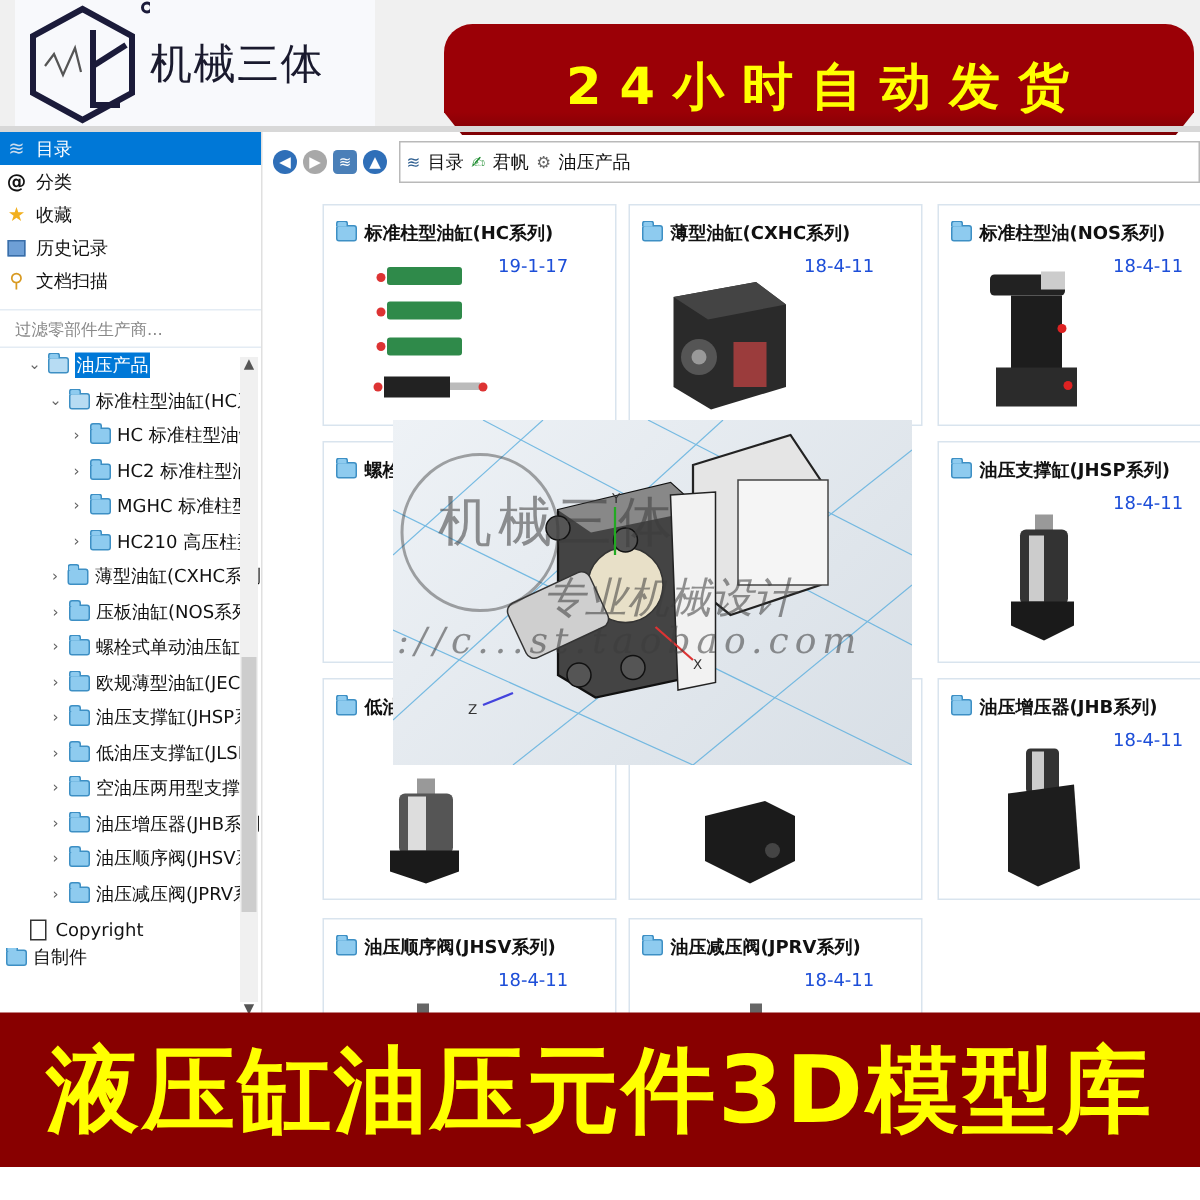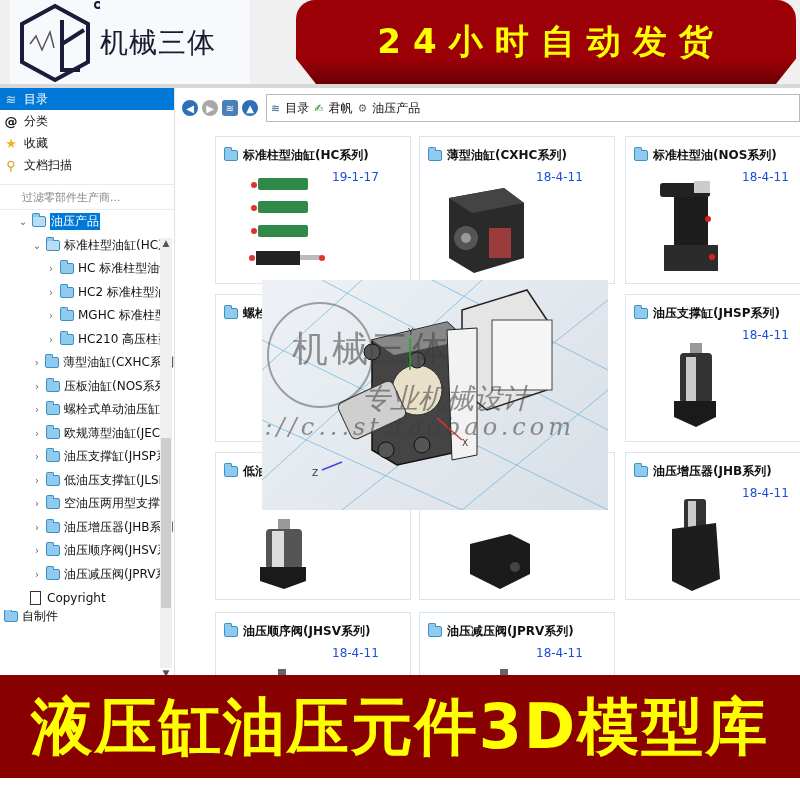--- a/index.html
+++ b/index.html
@@ -3,30 +3,30 @@
 <meta charset="utf-8">
 <style>
   * { box-sizing: border-box; margin: 0; padding: 0; }
   body { width: 800px; height: 800px; overflow: hidden; background: #fff; font-family: "DejaVu Sans", "Liberation Sans", sans-serif; position: relative; }
 
   
   .top-banner { position: absolute; left: 0; top: 0; width: 800px; height: 88px; background: #f0f0f0; }
   .logo-box { position: absolute; left: 10px; top: 0; width: 240px; height: 86px; background: #f8f9fc; display: flex; align-items: center; }
   .logo-mark { width: 90px; height: 86px; position: relative; }
   .logo-text { font-size: 28px; color: #1a1a2e; letter-spacing: 1px; font-weight: normal; }
-  .promo { position: absolute; left: 296px; top: 0; width: 500px; height: 84px; background: linear-gradient(#9b0006 0%, #9b0006 70%, #6b0004 100%); display: flex; align-items: center; justify-content: center; clip-path: polygon(0 0,100% 0,100% 70%, 96% 100%, 4% 100%, 0 70%); border-radius: 19px; }
+  .promo { position: absolute; left: 296px; top: 16px; width: 500px; height: 84px; background: linear-gradient(#9b0006 0%, #9b0006 70%, #6b0004 100%); display: flex; align-items: center; justify-content: center; clip-path: polygon(0 0,100% 0,100% 70%, 96% 100%, 4% 100%, 0 70%); border-radius: 19px; }
   .promo-text { color: #ffff00; font-size: 34px; font-weight: bold; letter-spacing: 12px; margin-left: 10px; }
   .top-divider { position: absolute; left: 0; top: 84px; width: 800px; height: 4px; background: #d8d8d8; }
 
   
   .sidebar { position: absolute; left: 0; top: 88px; width: 175px; height: 605px; background: #fff; border-right: 1px solid #e0e0e0; font-size: 12px; color: #111; }
   .nav-item { height: 22px; display: flex; align-items: center; padding-left: 4px; gap: 6px; }
   .nav-item.selected { background: #0078d7; color: #fff; }
   .nav-icon { width: 14px; height: 14px; display: inline-flex; align-items: center; justify-content: center; font-size: 13px; }
-  .filter { height: 26px; margin-top: 8px; border-top: 1px solid #e4ecf4; border-bottom: 1px solid #e4ecf4; padding-left: 22px; color: #888; font-size: 11px; display: flex; align-items: center; }
+  .filter { height: 26px; margin-top: 8px; border-top: 1px solid #e4ecf4; border-bottom: 1px solid #e4ecf4; padding-left: 10px; color: #888; font-size: 11px; display: flex; align-items: center; }
   .tree { position: relative; height: 430px; overflow: hidden; }
   .tree-row { height: 23.5px; display: flex; align-items: center; white-space: nowrap; overflow: hidden; font-size: 12px; }
   .tree-toggle { width: 10px; color: #666; font-size: 10px; text-align: center; }
   .folder { display: inline-block; width: 14px; height: 11px; background: #8ecbef; border: 1px solid #3d8fc4; border-radius: 2px; margin: 0 4px; position: relative; flex-shrink: 0; }
   .folder::before { content: ""; position: absolute; left: -1px; top: -4px; width: 6px; height: 3px; background: #8ecbef; border: 1px solid #3d8fc4; border-bottom: none; border-radius: 2px 2px 0 0; }
   .folder.open { background: #b7dcf3; }
   .tree-label.hl { background: #0078d7; color: #fff; padding: 0 1px; }
   .vscroll { position: absolute; right: 2px; top: 150px; width: 12px; height: 430px; background: #f0f0f0; }
   .vscroll .thumb { position: absolute; left: 1px; top: 200px; width: 10px; height: 170px; background: #cdcdcd; }
   .vscroll .up, .vscroll .down { position: absolute; left: 0; width: 12px; height: 14px; font-size: 9px; text-align: center; color: #555; }
@@ -93,20 +93,26 @@
   </div>
   <div class="nav-item">
     <span class="nav-icon" style="font-weight:bold">@</span>
     <span>分类</span>
   </div>
   <div class="nav-item">
     <span class="nav-icon" style="color:#f2b01e">★</span>
     <span>收藏</span>
   </div>
   <div class="nav-item">
+    <span class="nav-icon">
+        <span style="display:inline-block;width:12px;height:11px;background:#6e9fd6;border:1px solid #3a6ea8"></span>
+      </span>
+    <span>历史记录</span>
+  </div>
+  <div class="nav-item">
     <span class="nav-icon" style="color:#d89a22">⚲</span>
     <span>文档扫描</span>
   </div>
   <div class="filter">过滤零部件生产商...</div>
 
   <div class="tree">
     <div class="tree-row" style="padding-left:18px">
       <span class="tree-toggle">⌄</span>
         <span class="folder open"></span>
         <span class="tree-label hl">油压产品</span>
@@ -179,21 +185,21 @@
     <div class="tree-row" style="padding-left:32px">
       <span class="tree-toggle">›</span>
         <span class="folder"></span>
         <span class="tree-label">油压顺序阀(JHSV系</span>
     </div>
     <div class="tree-row" style="padding-left:32px">
       <span class="tree-toggle">›</span>
         <span class="folder"></span>
         <span class="tree-label">油压减压阀(JPRV系</span>
     </div>
-    <div class="tree-row" style="padding-left:30px">
+    <div class="tree-row" style="padding-left:20px">
       <span style="display:inline-block;width:11px;height:14px;border:1px solid #333;margin-right:6px;background:#fff"></span>
         <span class="tree-label">Copyright</span>
     </div>
     <div class="tree-row" style="padding-left:0px;height:14px">
       <span class="folder"></span>
         <span class="tree-label">自制件</span>
     </div>
   </div>
 
   <div class="vscroll">

